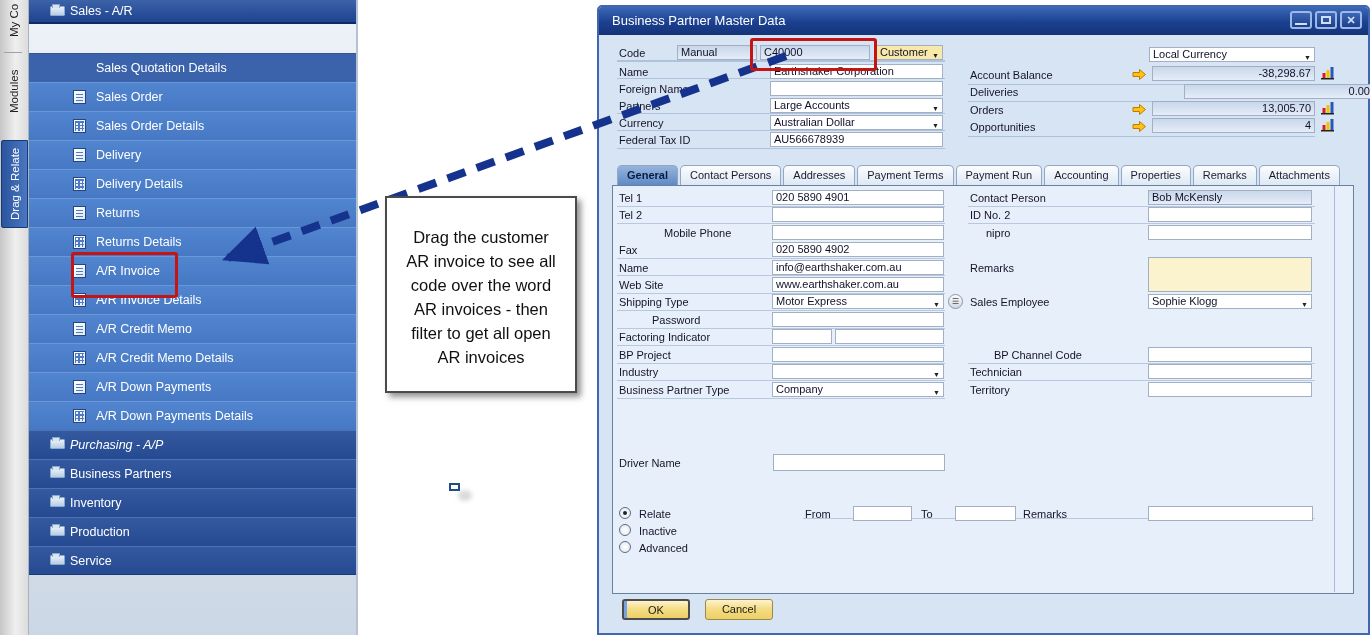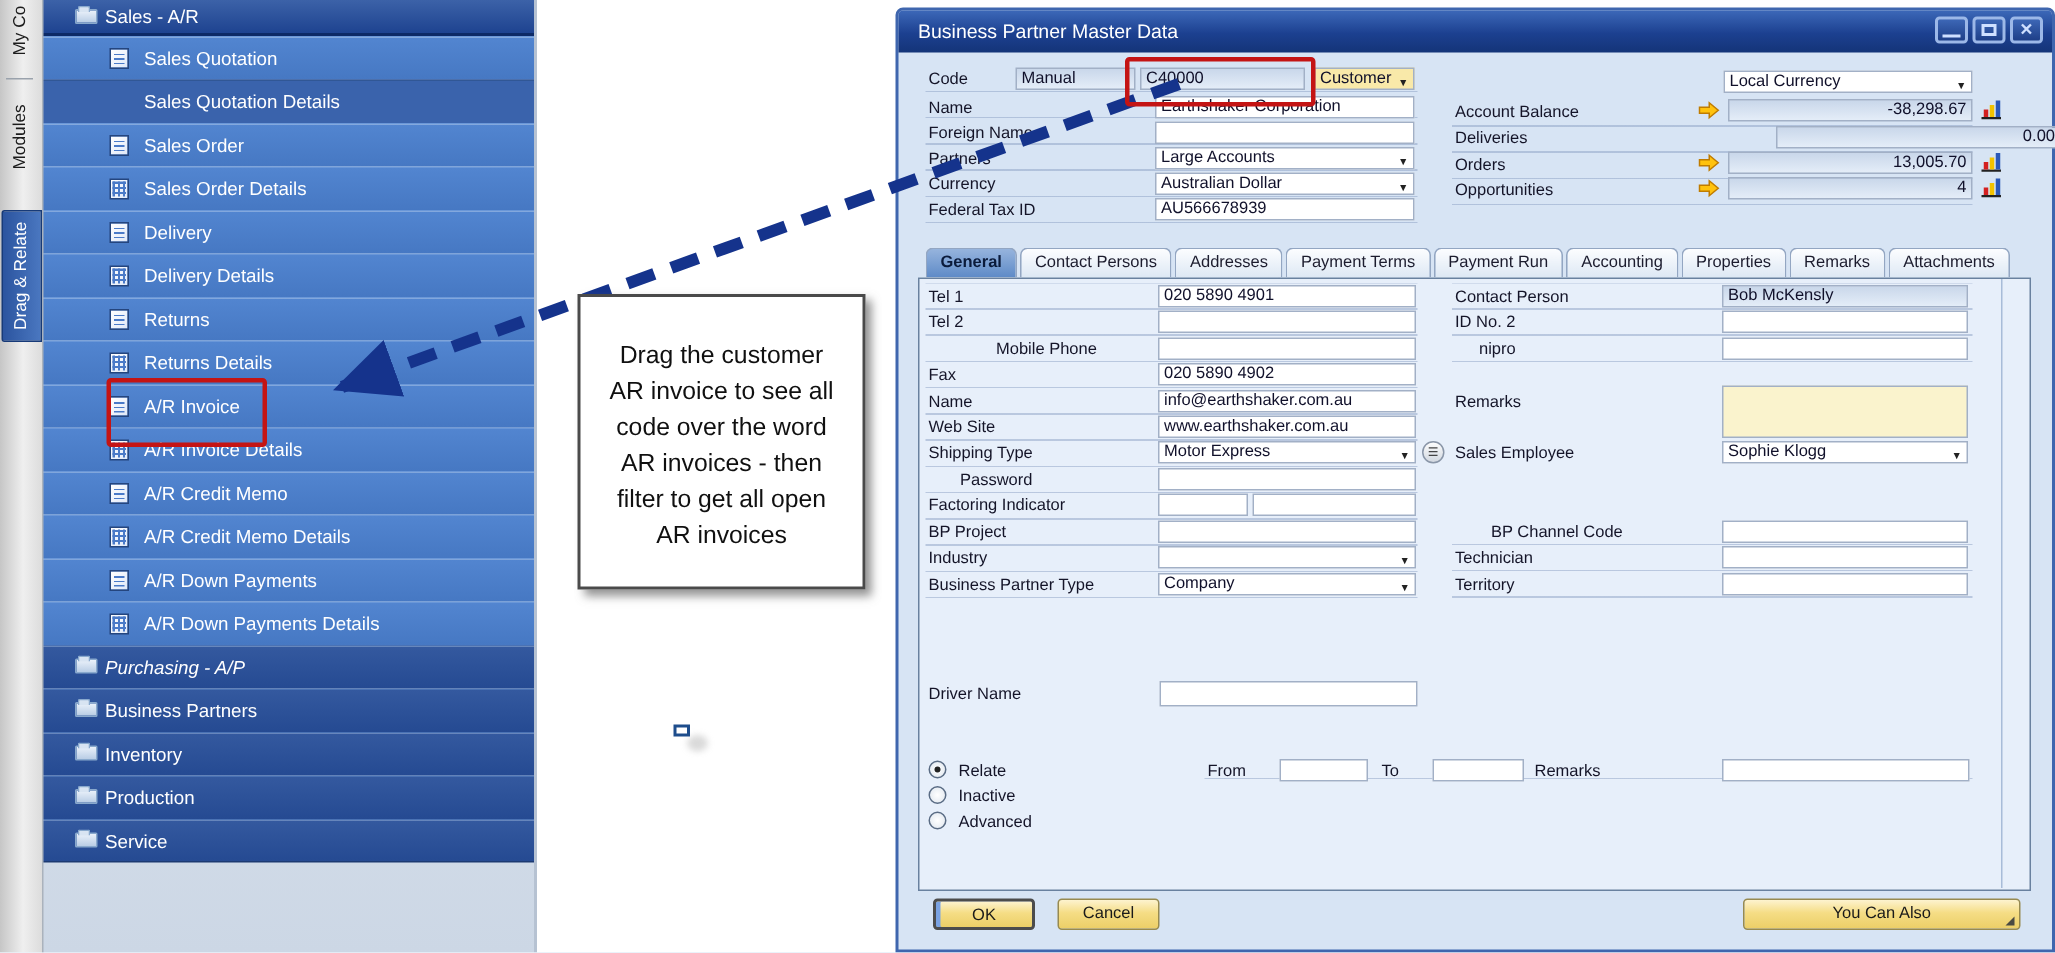--- a/index.html
+++ b/index.html
@@ -112,24 +112,20 @@
     <span>Drag &amp; Relate</span>
   </div>
 </div>
 
 <div class="sidebar">
   <div class="sb-header">
     <span class="ic ic-folder"></span>
     <span class="lbl">Sales - A/R</span>
   </div>
 
-  <div class="sitem" style="top:24px;">
-    <span class="ic ic-form"></span>
-    <span class="lbl">Sales Quotation</span>
-  </div>
   <div class="sitem selected" style="top:53px;">
     <span class="lbl">Sales Quotation Details</span>
   </div>
   <div class="sitem" style="top:82px;">
     <span class="ic ic-form"></span>
     <span class="lbl">Sales Order</span>
   </div>
   <div class="sitem" style="top:111px;">
     <span class="ic ic-grid"></span>
     <span class="lbl">Sales Order Details</span>
@@ -288,21 +284,21 @@
   <div class="fld" style="left:173px;top:218px;width:172px;"></div>
   <span class="lab" style="left:20px;top:237px;">Fax</span>
   <div class="fld" style="left:173px;top:235px;width:172px;">020 5890 4902</div>
   <span class="lab" style="left:20px;top:255px;">Name</span>
   <div class="fld" style="left:173px;top:253px;width:172px;">info@earthshaker.com.au</div>
   <span class="lab" style="left:20px;top:272px;">Web Site</span>
   <div class="fld" style="left:173px;top:270px;width:172px;">www.earthshaker.com.au</div>
   <span class="lab" style="left:20px;top:289px;">Shipping Type</span>
   <div class="fld ddl" style="left:173px;top:287px;width:172px;">Motor Express</div>
   <span class="menu-btn" style="left:349px;top:287px;">☰</span>
-  <span class="lab" style="left:8px;top:307px;padding-left:33px;">Password</span>
+  <span class="lab" style="left:20px;top:307px;padding-left:33px;">Password</span>
   <div class="fld" style="left:173px;top:305px;width:172px;"></div>
   <span class="lab" style="left:20px;top:324px;">Factoring Indicator</span>
   <div class="fld" style="left:173px;top:322px;width:60px;"></div>
   <div class="fld" style="left:236px;top:322px;width:109px;"></div>
   <span class="lab" style="left:20px;top:342px;">BP Project</span>
   <div class="fld" style="left:173px;top:340px;width:172px;"></div>
   <span class="lab" style="left:20px;top:359px;">Industry</span>
   <div class="fld ddl" style="left:173px;top:357px;width:172px;"></div>
   <span class="lab" style="left:20px;top:377px;">Business Partner Type</span>
   <div class="fld ddl" style="left:173px;top:375px;width:172px;">Company</div>
@@ -339,24 +335,20 @@
   <div class="rowlines" style="left:204px;top:495px;width:512px;height:19px;"></div>
   <span class="lab" style="left:206px;top:501px;">From</span>
   <div class="fld" style="left:254px;top:499px;width:59px;"></div>
   <span class="lab" style="left:322px;top:501px;">To</span>
   <div class="fld" style="left:356px;top:499px;width:61px;"></div>
   <span class="lab" style="left:424px;top:501px;">Remarks</span>
   <div class="fld" style="left:549px;top:499px;width:165px;"></div>
 
   <div class="ybtn default" style="left:23px;top:592px;width:68px;">OK</div>
   <div class="ybtn" style="left:106px;top:592px;width:68px;">Cancel</div>
-  <div class="ybtn" style="left:563px;top:592px;width:185px;">
-    <span>You Can Also</span>
-    <span class="tri"></span>
-  </div>
 </div>
 
 <svg class="drag-arrow" width="1370" height="635" viewBox="0 0 1370 635">
   <defs>
     <marker id="ah" markerWidth="5.6" markerHeight="5" refX="4.6" refY="2.5" orient="auto">
       <path d="M0 0 L5.4 2.5 L0 5 z" fill="#15338c"></path>
     </marker>
   </defs>
   <line x1="786" y1="56" x2="228" y2="258" stroke="#15338c" stroke-width="8" stroke-dasharray="19 12" marker-end="url(#ah)"></line>
 </svg>

